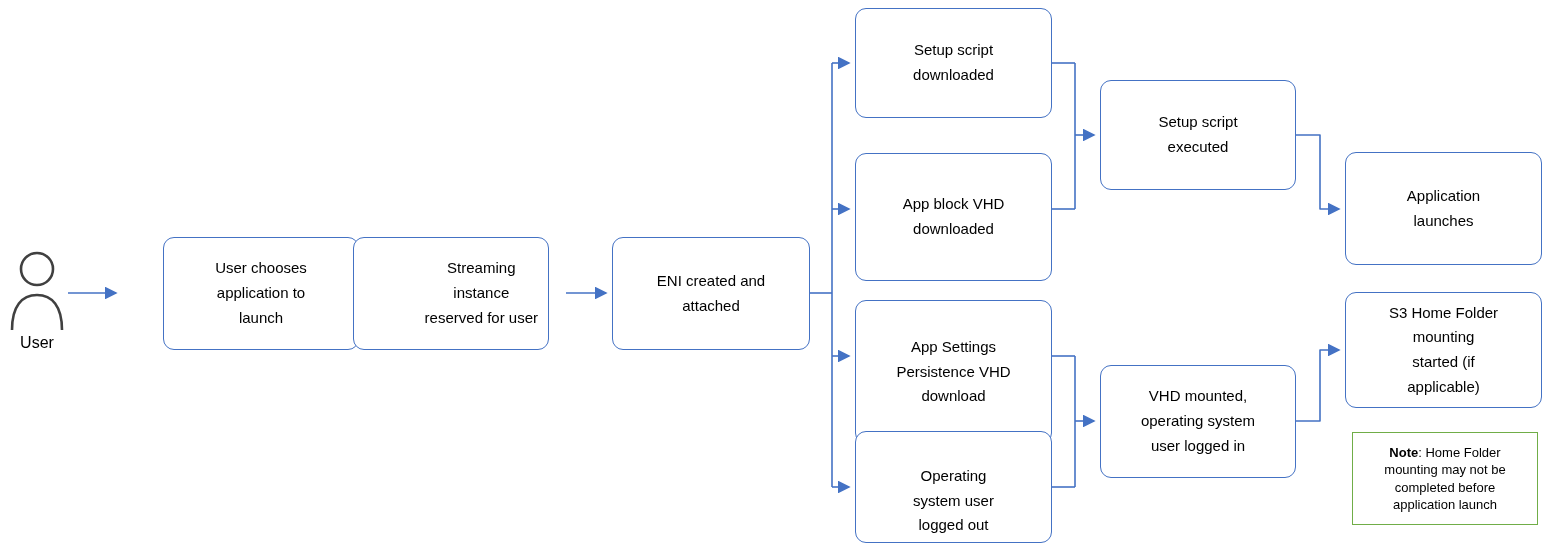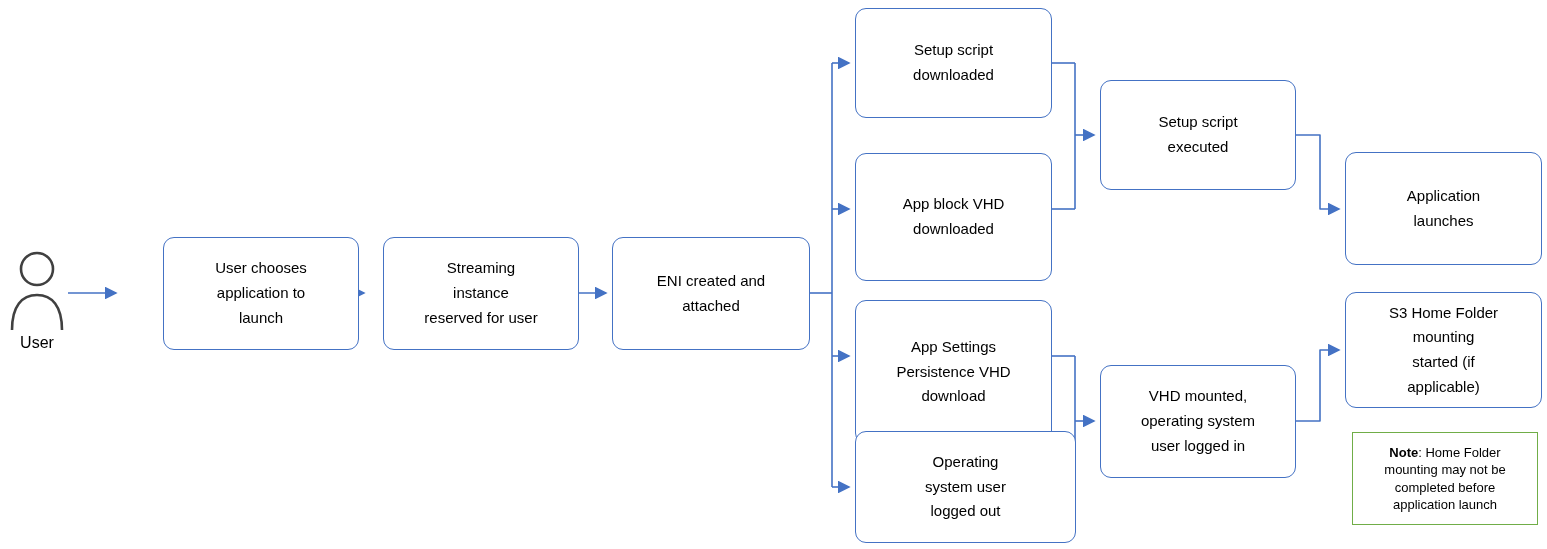--- a/index.html
+++ b/index.html
@@ -110,21 +110,21 @@
     </svg>
     <div class="user-label">User</div>
   </div>
 
   <div class="node" style="left:123px; top:237px; width:196px; height:113px;margin-left:40px;">
     <span class="node-label">User chooses
 application to
 launch</span>
   </div>
 
-  <div class="node" style="left:383px; top:237px; width:196px; height:113px;">
+  <div class="node" style="left:353px; top:237px; width:196px; height:113px;justify-content:flex-end;">
     <span class="node-label">Streaming
 instance
 reserved for user</span>
   </div>
 
   <div class="node" style="left:612px; top:237px; width:198px; height:113px;align-items:center;">
     <span class="node-label">ENI created and
 attached</span>
   </div>
 
@@ -137,21 +137,21 @@
     <span class="node-label">App block VHD
 downloaded</span>
   </div>
 
   <div class="node" style="left:855px; top:300px; width:197px; height:144px;">
     <span class="node-label">App Settings
 Persistence VHD
 download</span>
   </div>
 
-  <div class="node" style="left:855px; top:431px; width:221px; height:112px;">
+  <div class="node" style="left:855px; top:431px; width:197px; height:112px;align-items:flex-end;">
     <span class="node-label">Operating
 system user
 logged out</span>
   </div>
 
   <div class="node" style="left:1100px; top:80px; width:196px; height:110px;">
     <span class="node-label">Setup script
 executed</span>
   </div>
 

